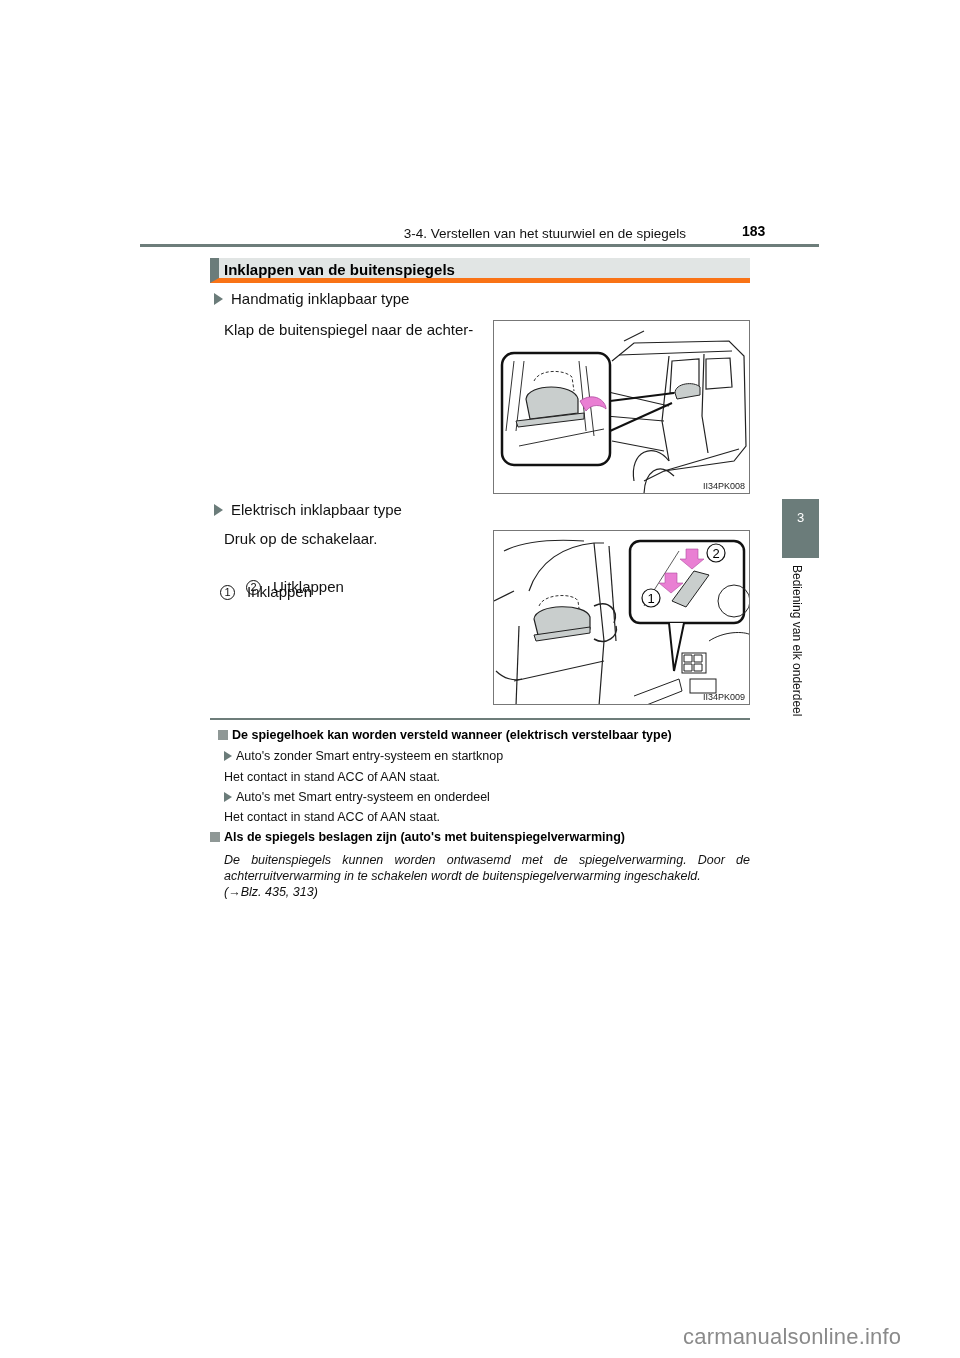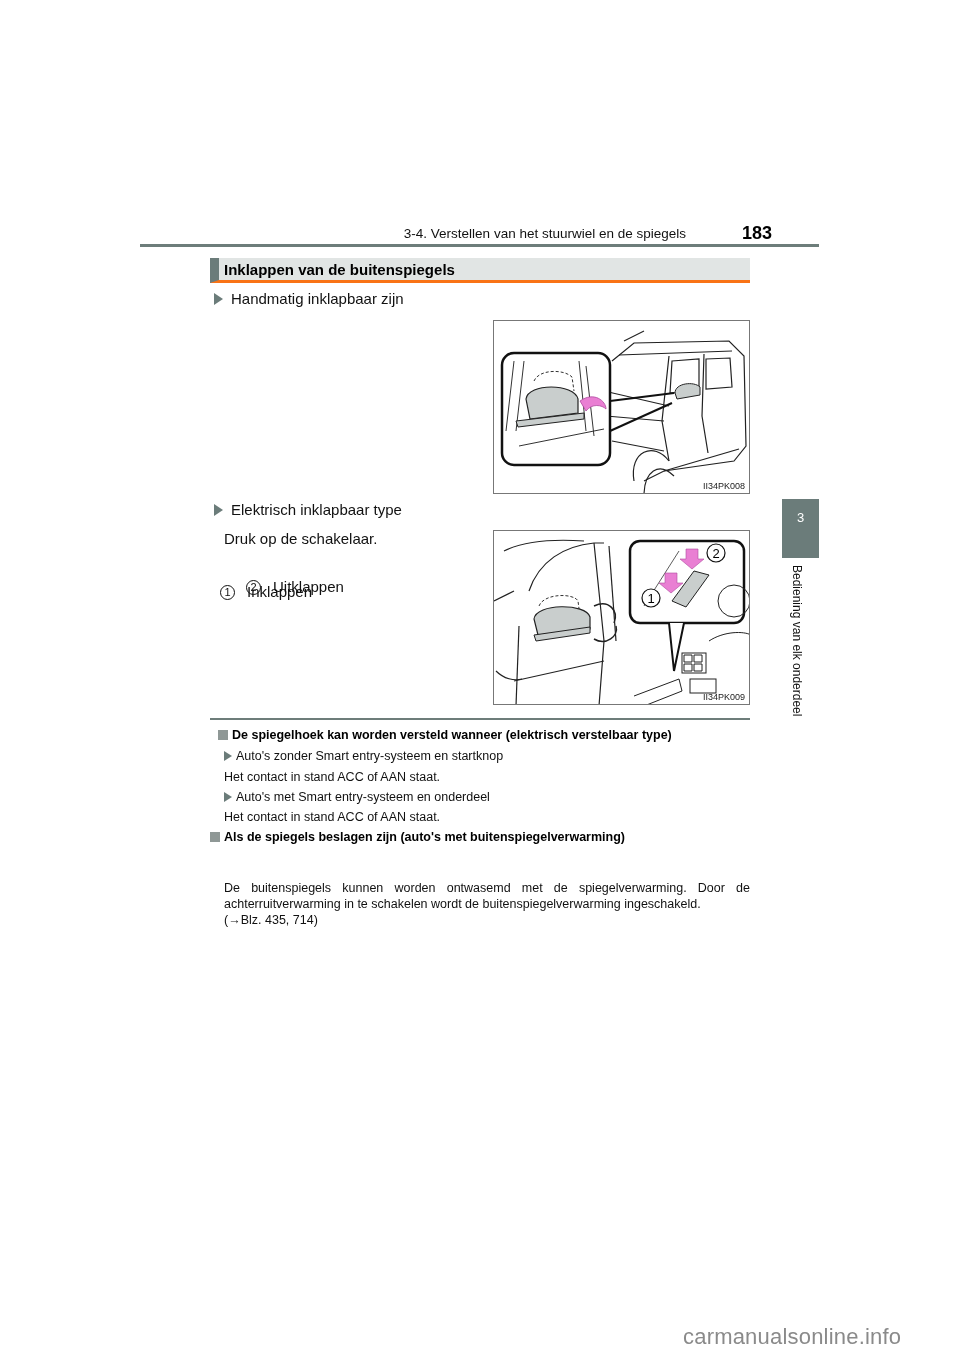--- a/index.html
+++ b/index.html
@@ -1,28 +1,28 @@
 <!DOCTYPE html>
 <html><head>
 <meta charset="utf-8">
 <style>
   * { box-sizing: border-box; margin: 0; padding: 0; }
   html, body { width: 960px; height: 1358px; background: #ffffff; overflow: hidden; }
   body { position: relative; font-family: "Liberation Sans", sans-serif; color: #000; }
 
   .running-head { position: absolute; left: 0; top: 223px; width: 960px; height: 24px; padding-left: 37px; }
   .running-head .section { position: absolute; right: 274px; top: 3px; font-size: 13.5px; color: #111; }
-  .running-head .pagenum { position: absolute; left: 742px; top: 0px; font-size: 18px; font-weight: bold; }
+  .running-head .pagenum { position: absolute; left: 742px; top: 0px; font-size: 14px; font-weight: bold; }
   .head-rule { position: absolute; left: 140px; top: 244px; width: 679px; height: 3px; background: #6d7d7a; }
 
   .side-tab { position: absolute; left: 782px; top: 499px; width: 37px; height: 59px; background: #6b7c7a; color: #fff; font-size: 13px; text-align: center; padding-top: 11px; }
   .side-label { position: absolute; left: 788px; top: 565px; width: 20px; height: 180px; }
   .side-label span { position: absolute; left: 0; top: 0; transform-origin: 0 0; transform: translate(16px, 0) rotate(90deg); font-size: 12px; white-space: nowrap; color: #111; }
 
-  .sec-heading { position: absolute; left: 210px; top: 258px; width: 540px; height: 25px; background: #e1e5e4; border-left: 9px solid #6b7c7a; border-bottom: 3px solid #f97316; }
+  .sec-heading { position: absolute; left: 210px; top: 258px; width: 540px; height: 25px; background: #e1e5e4; border-left: 9px solid #6b7c7a; border-bottom: 5px solid #f97316; }
   .sec-heading span { position: absolute; left: 5px; top: 3px; font-size: 15px; font-weight: bold; color: #000; }
 
   .bullet-line { position: absolute; font-size: 15px; color: #111; white-space: nowrap; }
   .tri { display: inline-block; width: 0; height: 0; border-top: 6px solid transparent; border-bottom: 6px solid transparent; border-left: 9px solid #6b7c7a; margin-right: 8px; vertical-align: -1px; }
   .para { position: absolute; font-size: 15px; line-height: 24px; color: #111; }
   .num-circle { display: inline-block; width: 15px; height: 15px; border: 1px solid #111; border-radius: 50%; font-size: 11px; text-align: center; line-height: 13px; margin-right: 12px; vertical-align: 1px; }
 
   .figure { position: absolute; border: 1px solid #777; background: #fff; overflow: hidden; }
   .fig-code { position: absolute; right: 4px; bottom: 2px; font-size: 9px; color: #222; }
 
@@ -50,23 +50,24 @@
 </div>
 <div class="side-label">
   <span>Bediening van elk onderdeel</span>
 </div>
 
 <div class="sec-heading">
   <span>Inklappen van de buitenspiegels</span>
 </div>
 
 <div class="bullet-line" style="left:214px; top:290px;">
-  <span class="tri"></span><span>Handmatig inklapbaar zijn</span>
+  <span class="tri"></span><span>Handmatig inklapbaar type</span>
 </div>
 <div class="para" style="left:224px; top:318px;">
+  <div>Klap de buitenspiegel naar de achter-</div>
 </div>
 
 <div class="figure" style="left:493px; top:320px; width:257px; height:174px;">
   <svg width="257" height="174" viewBox="0 0 257 174">
     <g fill="none" stroke="#222" stroke-width="1.2">
 
       <path d="M118 40 L140 22 L235 20 L250 35 L252 125 L240 140 L170 150 L150 160"></path>
       <path d="M125 34 L238 30"></path>
       <path d="M175 35 L168 100 L175 140"></path>
       <path d="M210 33 L208 95 L214 132"></path>
@@ -161,18 +162,18 @@
 </div>
 <div class="note-line" style="top:770px;">Het contact in stand ACC of AAN staat.</div>
 <div class="note-line" style="top:790px;">
   <span class="small-tri"></span><span>Auto's met Smart entry-systeem en onderdeel</span>
 </div>
 <div class="note-line" style="top:810px;">Het contact in stand ACC of AAN staat.</div>
 
 <div class="note-head" style="top:830px;">
   <span class="sq"></span><span>Als de spiegels beslagen zijn (auto's met buitenspiegelverwarming)</span>
 </div>
-<div class="note-para" style="top:880px;">
+<div class="note-para" style="top:852px;font-style:italic;">
   <span>De buitenspiegels kunnen worden ontwasemd met de spiegelverwarming. Door de achterruitverwarming in te schakelen wordt de buitenspiegelverwarming ingeschakeld.</span><br>
-  <span>(→Blz. 435, 714)</span>
+  <span>(→Blz. 435, 313)</span>
 </div>
 
 <div class="watermark">carmanualsonline.info</div>
 
 </body></html>

